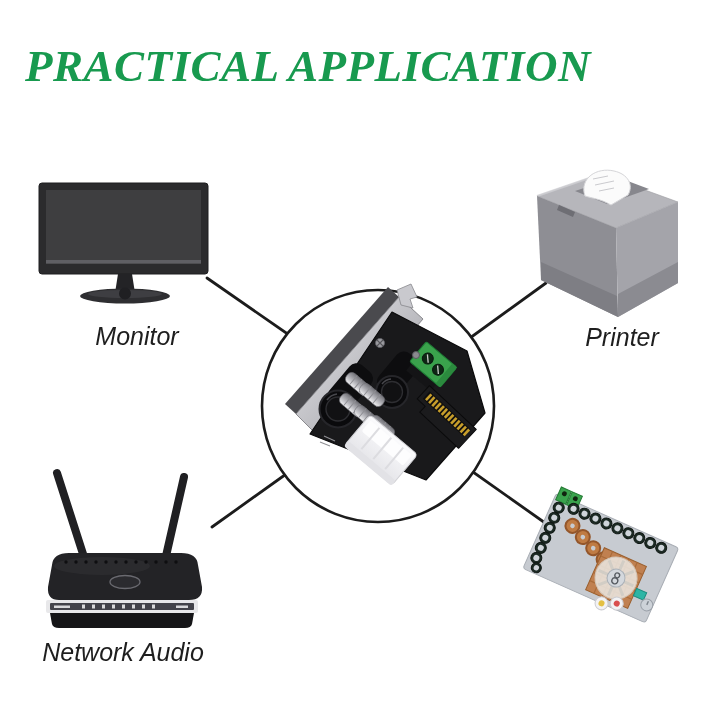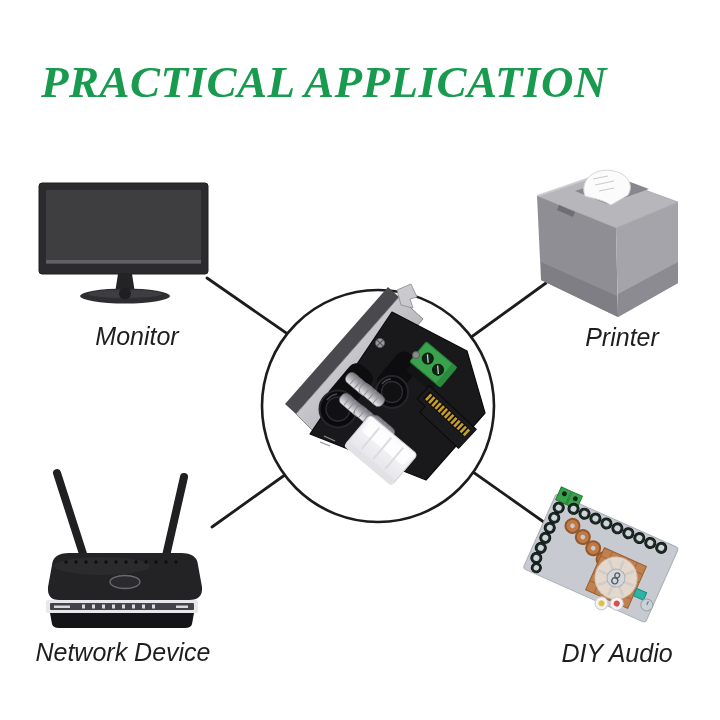--- a/index.html
+++ b/index.html
@@ -1,21 +1,21 @@
 <!DOCTYPE html>
 <html><head>
 <meta charset="utf-8">
 <style>
   html,body{margin:0;padding:0;background:#fff;}
   .canvas{
     position:relative;width:720px;height:720px;overflow:hidden;
     background:#ffffff;font-family:"Liberation Sans",sans-serif;
   }
   .page-title{
-    position:absolute;top:40px;left:0;width:616px;margin:16px;
+    position:absolute;top:40px;left:0;width:616px;margin:0;
     text-align:center;
     font-family:"Liberation Serif",serif;
     font-size:45px;font-weight:bold;font-style:italic;
     letter-spacing:0.5px;color:#189a4f;white-space:nowrap;
   }
   .diagram-svg{position:absolute;left:0;top:0;}
   .device{position:absolute;}
   .device-label{
     position:absolute;width:200px;text-align:center;
     font-size:25px;color:#1e1e1e;line-height:1.1;white-space:nowrap;font-style:italic;
@@ -231,21 +231,21 @@
           <rect x="82" y="139.5" width="3" height="4"></rect>
         <rect x="92" y="139.5" width="3" height="4"></rect>
           <rect x="102" y="139.5" width="3" height="4"></rect>
         <rect x="112" y="139.5" width="3" height="4"></rect>
           <rect x="122" y="139.5" width="3" height="4"></rect>
         <rect x="146" y="140.5" width="12" height="2.5"></rect>
       </g>
       <path d="M20,148 L164,148 L162,159 Q161,163 155,163 L29,163 Q23,163 22,159 Z" fill="#151517"></path>
     </svg>
   </div>
-  <div class="device-label lbl-network">Network Device</div>
+  <div class="device-label lbl-network">Network Audio</div>
 
   <div class="device" style="left:515px;top:485px;">
     <svg width="175" height="155" viewBox="0 0 175 155">
       <g transform="rotate(24 85 75)">
         <rect x="18" y="32" width="134" height="82" rx="3" fill="#c7cbd1" stroke="#a8adb4"></rect>
 
         <g>
           <rect x="20" y="24" width="11" height="14" fill="#3aa34d" stroke="#237a33"></rect>
           <rect x="32" y="24" width="11" height="14" fill="#3aa34d" stroke="#237a33"></rect>
           <circle cx="25.5" cy="29" r="2.4" fill="#10240f"></circle>
@@ -321,15 +321,14 @@
             <circle cx="104" cy="114" r="3" fill="#e3c044"></circle>
         </g>
         <rect x="130" y="86" width="11" height="8" fill="#2cb5a5" stroke="#1d8a7d"></rect>
         <g>
           <circle cx="146" cy="97" r="6" fill="#cdd2d8" stroke="#9aa0a8"></circle>
           <line x1="146" y1="93" x2="146" y2="97" stroke="#7d848c" stroke-width="1.4"></line>
         </g>
       </g>
     </svg>
   </div>
-  <div class="device-label lbl-diy">DIY Audio</div>
 
 </div>
 
 </body></html>

